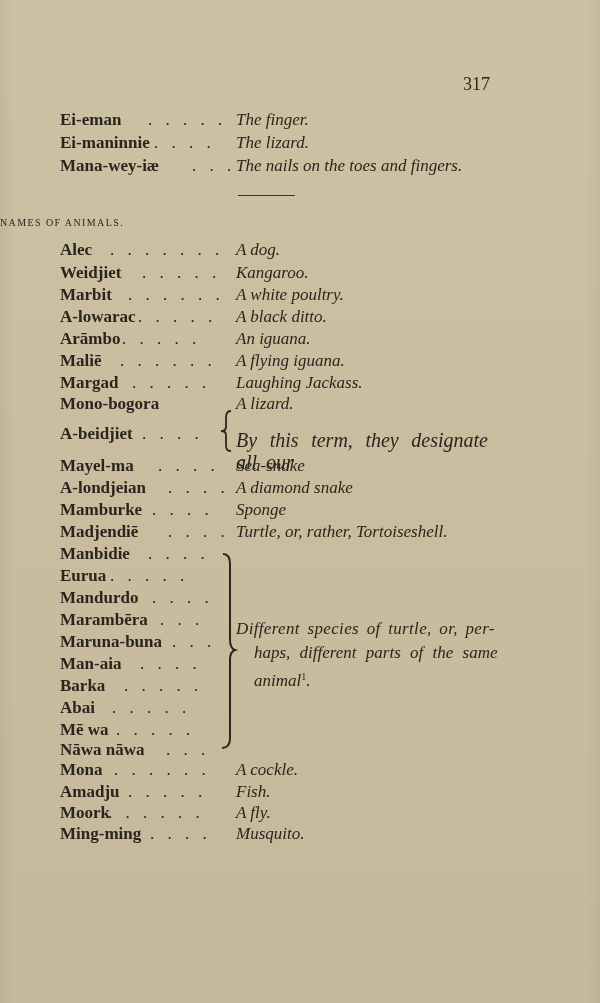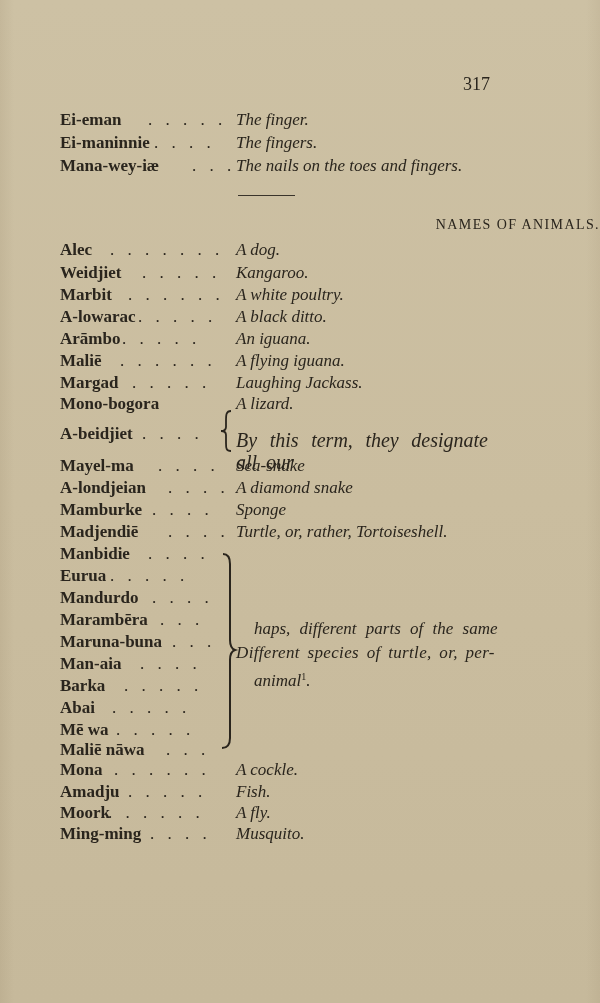--- a/index.html
+++ b/index.html
@@ -32,21 +32,21 @@
   }
   .def {
     position: absolute; left: 176px; top: 0; font-style: italic;
   }
   .rule {
     position: absolute; left: 238px; top: 195px; width: 57px; height: 1px;
     background: #3a342b;
   }
   .section-title {
     position: absolute; left: 0; width: 600px; top: 217px;
-    text-align: right; font-size: 14px; letter-spacing: 1.4px;
+    text-align: left; font-size: 10px; letter-spacing: 1.4px;
     font-variant: small-caps;
   }
   .brace-small {
     position: absolute; left: 220px; top: 409px; width: 14px; height: 44px;
   }
   .multi-def {
     position: absolute; left: 236px; top: 429px; width: 252px;
     font-style: italic; font-size: 20px; line-height: 22px; text-align: justify;
   }
   .multi-def .indent { padding-left: 16px; display: block; }
@@ -76,21 +76,21 @@
   <div class="page-number">317</div>
 
   <div class="row" style="top:108px">
     <span class="term">Ei-eman</span>
     <span class="dots" style="left:88px;word-spacing:9px">. . . . .</span>
     <span class="def">The finger.</span>
   </div>
   <div class="row" style="top:131px">
     <span class="term">Ei-maninnie</span>
     <span class="dots" style="left:94px;word-spacing:9px">. . . .</span>
-    <span class="def">The fingers.</span>
+    <span class="def">The lizard.</span>
   </div>
   <div class="row" style="top:154px">
     <span class="term">Mana-wey-iæ</span>
     <span class="dots" style="left:132px;word-spacing:9px">. . .</span>
     <span class="def">The nails on the toes and fingers.</span>
   </div>
 
   <div class="rule"></div>
   <div class="section-title">NAMES OF ANIMALS.</div>
 
@@ -196,30 +196,30 @@
   </div>
   <div class="row" style="top:696px">
     <span class="term">Abai</span>
     <span class="dots" style="left:52px;word-spacing:9px">. . . . .</span>
   </div>
   <div class="row" style="top:718px">
     <span class="term">Mē wa</span>
     <span class="dots" style="left:56px;word-spacing:9px">. . . . .</span>
   </div>
   <div class="row" style="top:738px">
-    <span class="term">Maliē nāwa</span>
+    <span class="term">Nāwa nāwa</span>
     <span class="dots" style="left:106px;word-spacing:9px">. . .</span>
   </div>
 
   <svg class="brace-big" viewBox="0 0 20 198">
     <path d="M3 2 C8 2 10 5 10 12 L10 88 C10 94 12 97 15 98 C12 99 10 102 10 108 L10 186 C10 193 7 196 2 196" fill="none" stroke="#2a251d" stroke-width="2"></path>
   </svg>
   <div class="group-def">
+    <span class="line l1">Different species of turtle, or, per-</span>
     <span class="line l2">haps, different parts of the same</span>
-    <span class="line l1">Different species of turtle, or, per-</span>
     <span class="line l3"><span>animal</span><sup>1</sup><span>.</span></span>
   </div>
 
   <div class="row" style="top:758px">
     <span class="term">Mona</span>
     <span class="dots" style="left:54px;word-spacing:9px">. . . . . .</span>
     <span class="def">A cockle.</span>
   </div>
   <div class="row" style="top:780px">
     <span class="term">Amadju</span>

